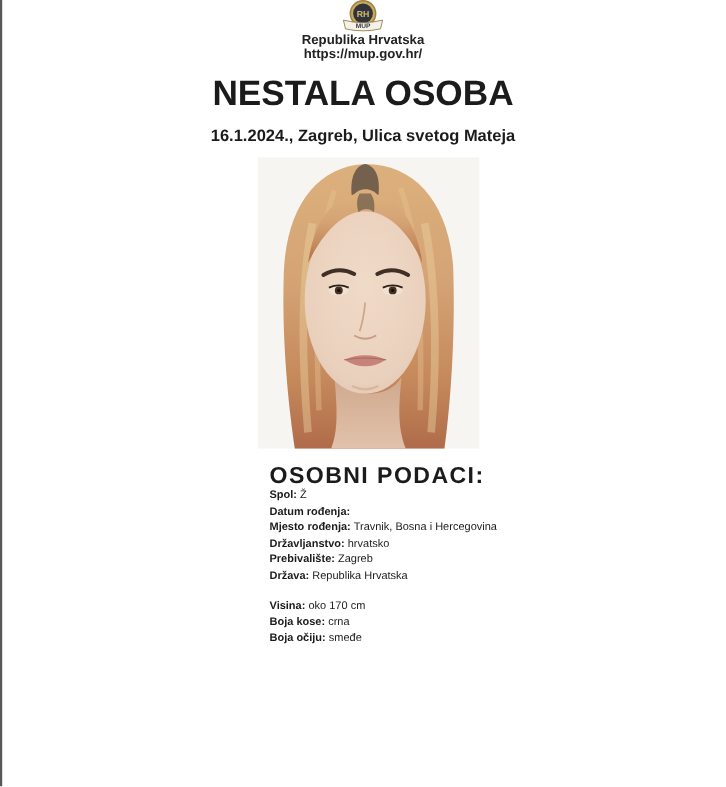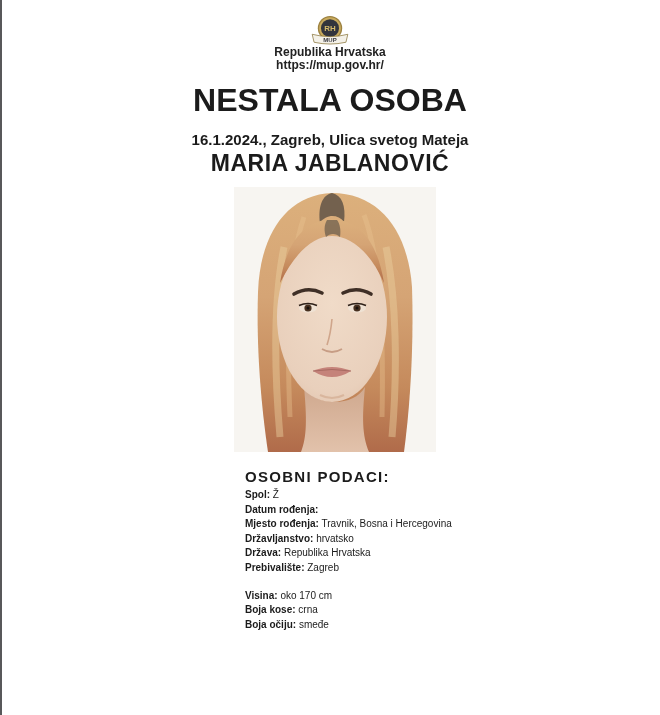--- a/index.html
+++ b/index.html
@@ -12,21 +12,21 @@
     overflow:hidden;
   }
   .left-edge {
     position:absolute; left:0; top:0;
     width:2px; height:715px;
     background:#58585a;
   }
   .poster { position:relative; width:660px; height:715px; }
 
   
-  .header { text-align:center; padding-top:16px; }
+  .header { text-align:center; padding-top:0; }
   .emblem { display:block; margin:0 auto; width:46px; height:30px; }
   .org-line {
     font-size:12px; font-weight:bold; line-height:12.5px;
     color:#222;
   }
   .org-line.url { }
 
   
   .title {
     font-size:32px; font-weight:bold; text-align:center;
@@ -46,21 +46,21 @@
     width:202px; height:265px;
     margin:11px auto 0 auto;
     position:relative; left:5px;
   }
   .photo-wrap svg { display:block; }
 
   
   .details { margin:17px 0 0 245px; }
   .section { margin:0 0 13px 0; }
   .section-heading {
-    font-size:15px; font-weight:bold; letter-spacing:1.3px;
+    font-size:21px; font-weight:bold; letter-spacing:1.3px;
     line-height:16px; margin:0 0 3px 0;
   }
   .info-row { font-size:10px; line-height:14.6px; }
   .field-label { font-weight:bold; }
   .field-value { font-weight:normal; }
 </style>
 </head>
 <body>
 
 <div class="poster">
@@ -78,21 +78,20 @@
     </svg>
     <div>
         <div class="org-line">Republika Hrvatska</div>
         <div class="org-line url">https://mup.gov.hr/</div>
       </div>
   </div>
 
   <h1 class="title">NESTALA OSOBA</h1>
 
   <div class="incident">16.1.2024., Zagreb, Ulica svetog Mateja</div>
-  <div class="person-name">MARIA JABLANOVIĆ</div>
 
   <div class="photo-wrap">
 
     <svg width="202" height="265" viewBox="0 0 202 265" xmlns="http://www.w3.org/2000/svg">
       <defs>
         <linearGradient id="hairG" x1="0" y1="0" x2="0" y2="1">
           <stop offset="0" stop-color="#dcb07c"></stop>
           <stop offset="0.40" stop-color="#d5a475"></stop>
           <stop offset="0.75" stop-color="#c58a5c"></stop>
           <stop offset="1" stop-color="#b06b4a"></stop>
@@ -149,22 +148,22 @@
     </svg>
   </div>
 
   <div class="details">
       <div class="section">
         <div class="section-heading">OSOBNI PODACI:</div>
         <div class="info-row"><span class="field-label">Spol:</span><span class="field-value"> Ž</span></div>
         <div class="info-row"><span class="field-label">Datum rođenja:</span><span class="field-value"></span></div>
         <div class="info-row"><span class="field-label">Mjesto rođenja:</span><span class="field-value"> Travnik, Bosna i Hercegovina</span></div>
         <div class="info-row"><span class="field-label">Državljanstvo:</span><span class="field-value"> hrvatsko</span></div>
+        <div class="info-row"><span class="field-label">Prebivalište:</span><span class="field-value"> Zagreb</span></div>
         <div class="info-row"><span class="field-label">Država:</span><span class="field-value"> Republika Hrvatska</span></div>
-        <div class="info-row"><span class="field-label">Prebivalište:</span><span class="field-value"> Zagreb</span></div>
       </div>
       <div class="section">
         <div class="info-row"><span class="field-label">Visina:</span><span class="field-value"> oko 170 cm</span></div>
         <div class="info-row"><span class="field-label">Boja kose:</span><span class="field-value"> crna</span></div>
         <div class="info-row"><span class="field-label">Boja očiju:</span><span class="field-value"> smeđe</span></div>
       </div>
     </div>
 </div>
 
 </body></html>

